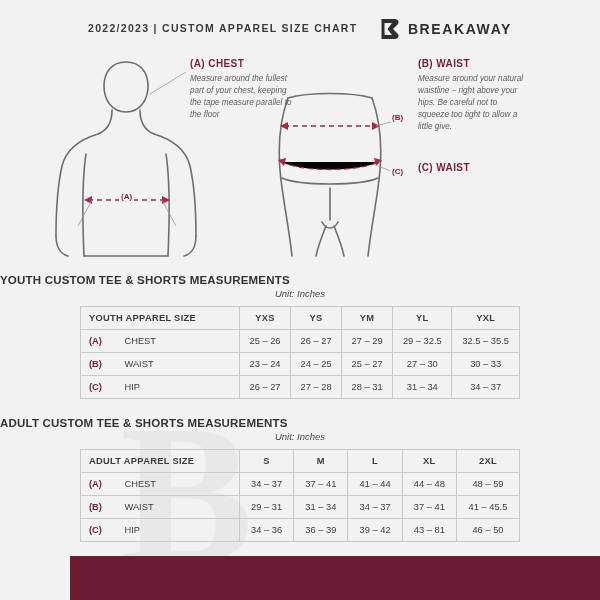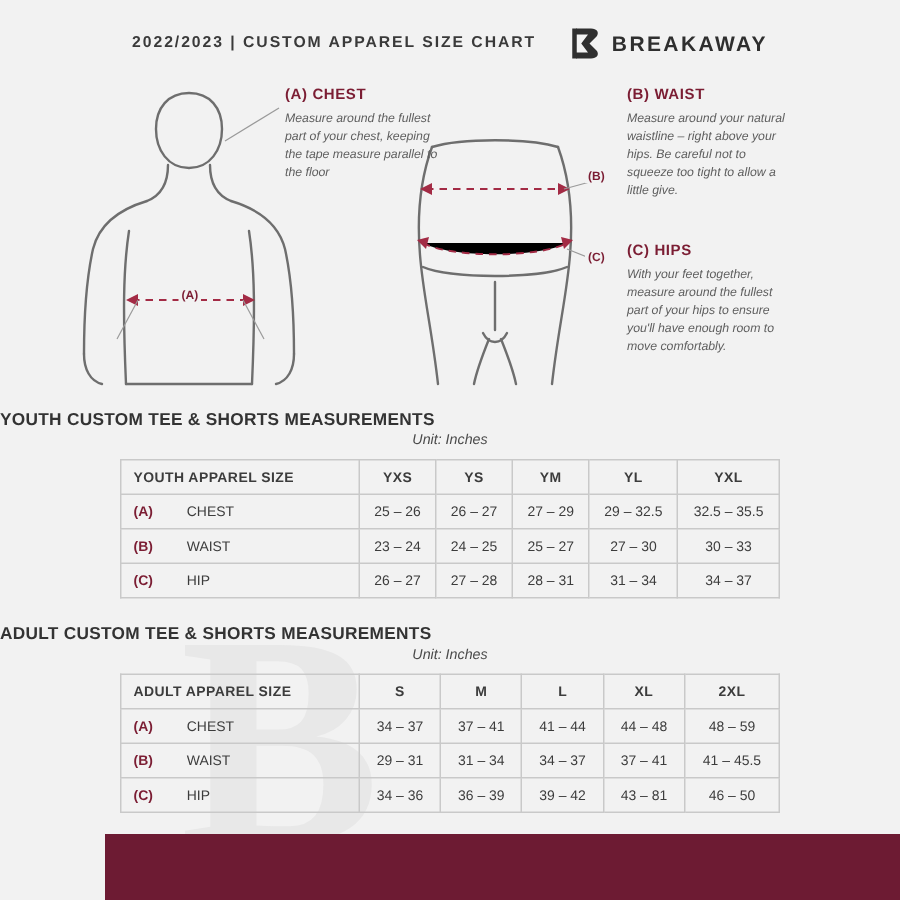--- a/index.html
+++ b/index.html
@@ -260,22 +260,21 @@
         <div class="callout-title">(A) CHEST</div>
         <div class="callout-body">Measure around the fullest part of your chest, keeping the tape measure parallel to the floor</div>
       </div>
 
       <div class="callout callout-waist">
         <div class="callout-title">(B) WAIST</div>
         <div class="callout-body">Measure around your natural waistline – right above your hips. Be careful not to squeeze too tight to allow a little give.</div>
       </div>
 
       <div class="callout callout-hips">
-        <div class="callout-title">(C) HIPS</div>
-        <div class="callout-body">With your feet together, measure around the fullest part of your hips to ensure you'll have enough room to move comfortably.</div>
+        <div class="callout-title">(C) WAIST</div>
       </div>
     </div>
 
     <div class="section">
       <div class="section-title">YOUTH CUSTOM TEE &amp; SHORTS MEASUREMENTS</div>
       <div class="section-unit">Unit: Inches</div>
       <table>
         <thead>
           <tr>
             <th class="rowhead">YOUTH APPAREL SIZE</th>

